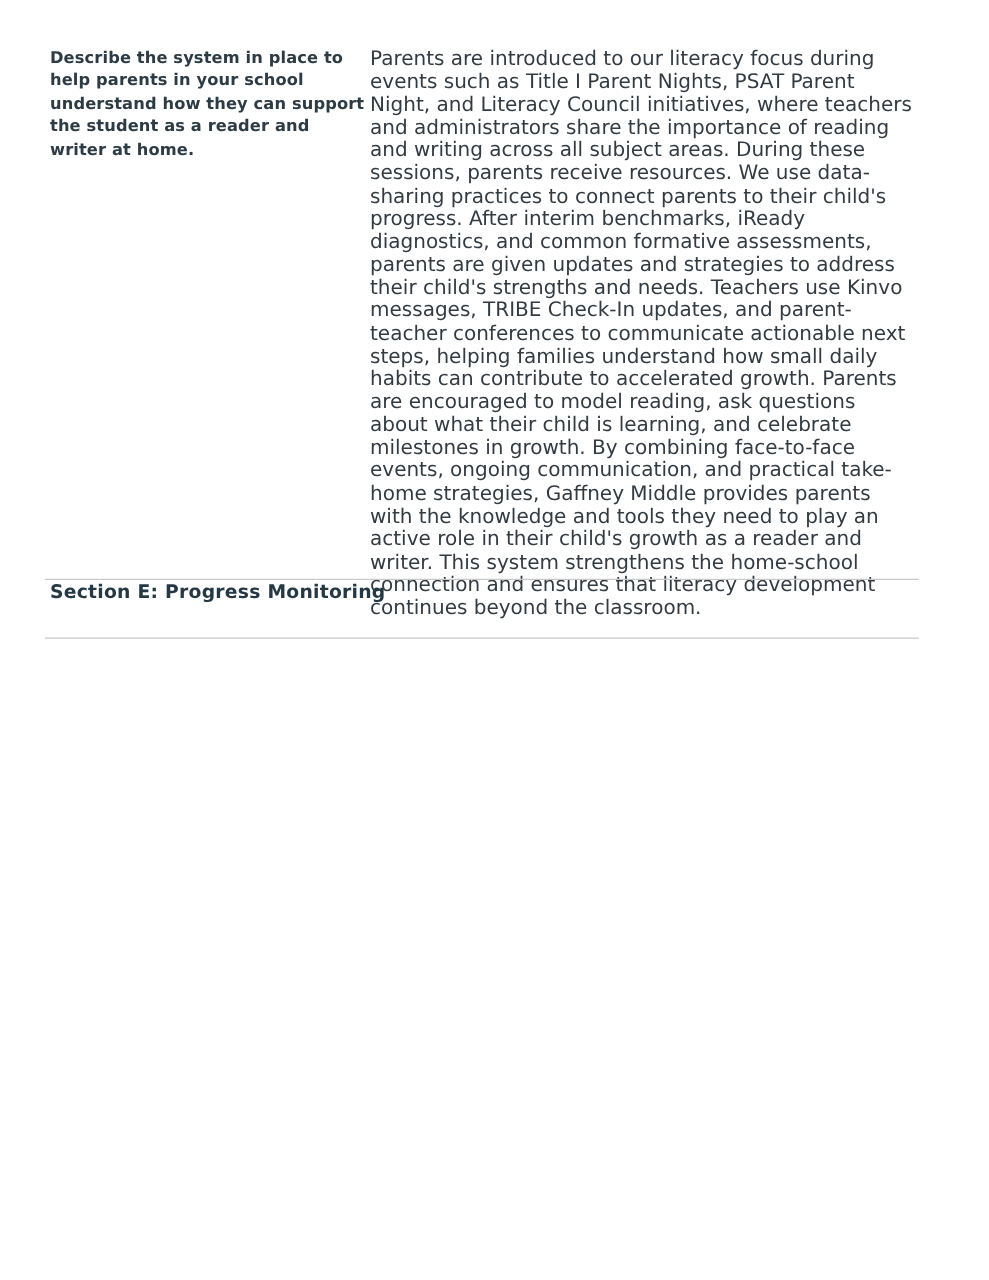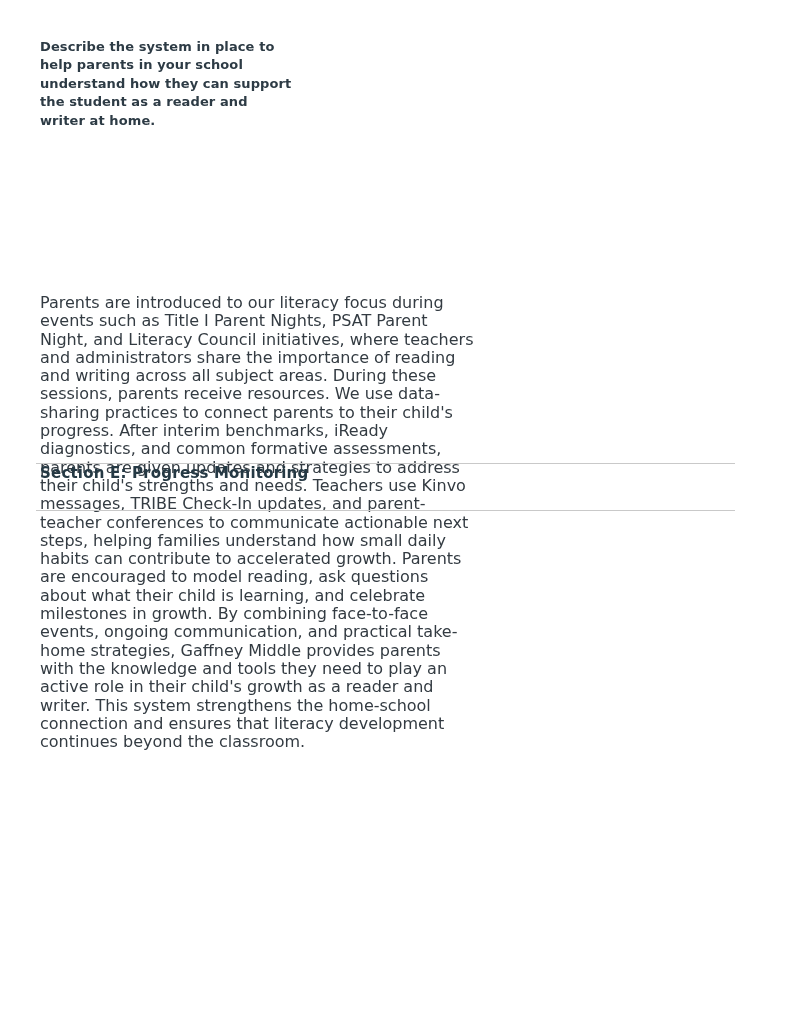--- a/index.html
+++ b/index.html
@@ -15,21 +15,20 @@
     width: 791px;
     height: 1024px;
     background: #ffffff;
   }
   .content {
     padding: 38px 56px 0 40px;
   }
   .qa-row {
     display: flex;
     align-items: flex-start;
-    flex-direction: column;
   }
   .question-col {
     width: 256px;
     flex: 0 0 256px;
     font-size: 13px;
     font-weight: bold;
     line-height: 18.4px;
     color: #2d3b45;
     letter-spacing: 0.1px;
   }

